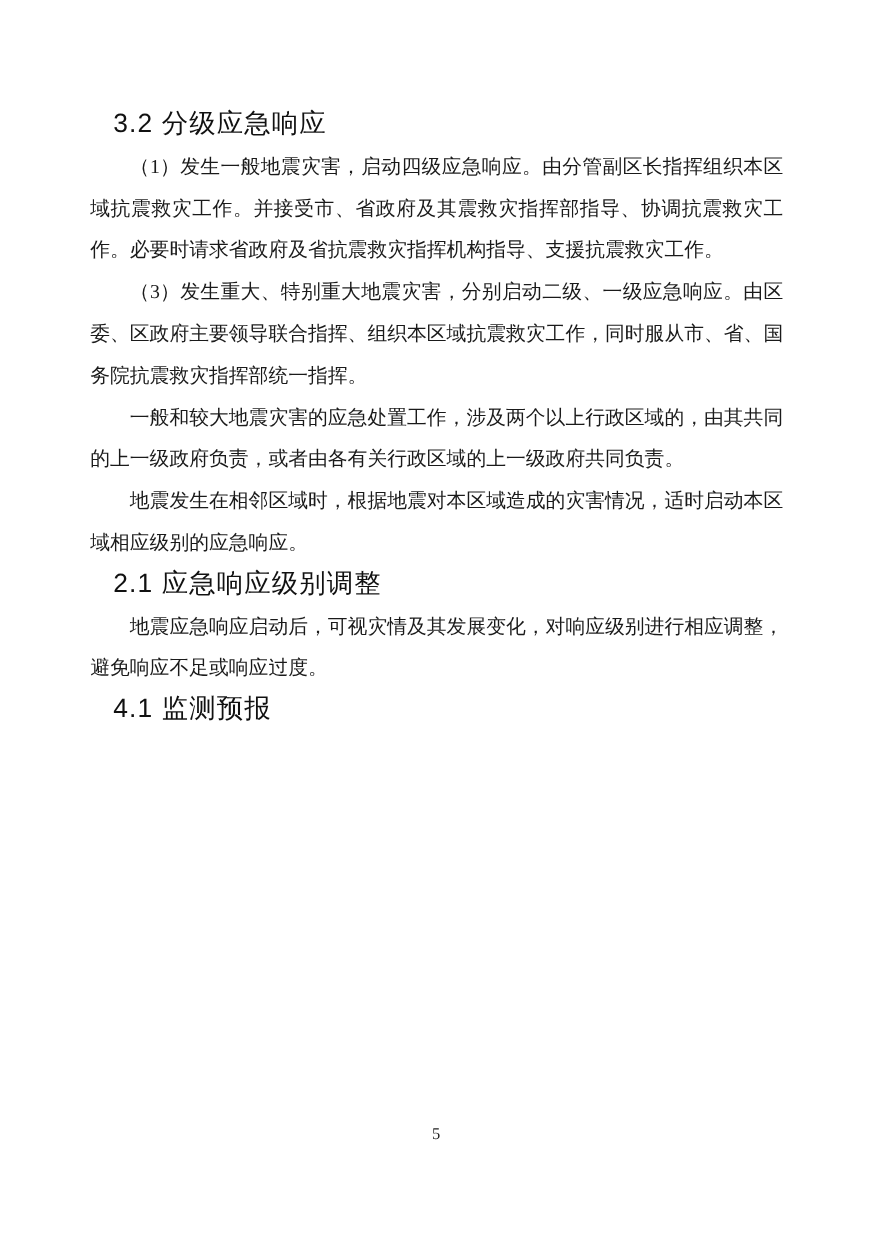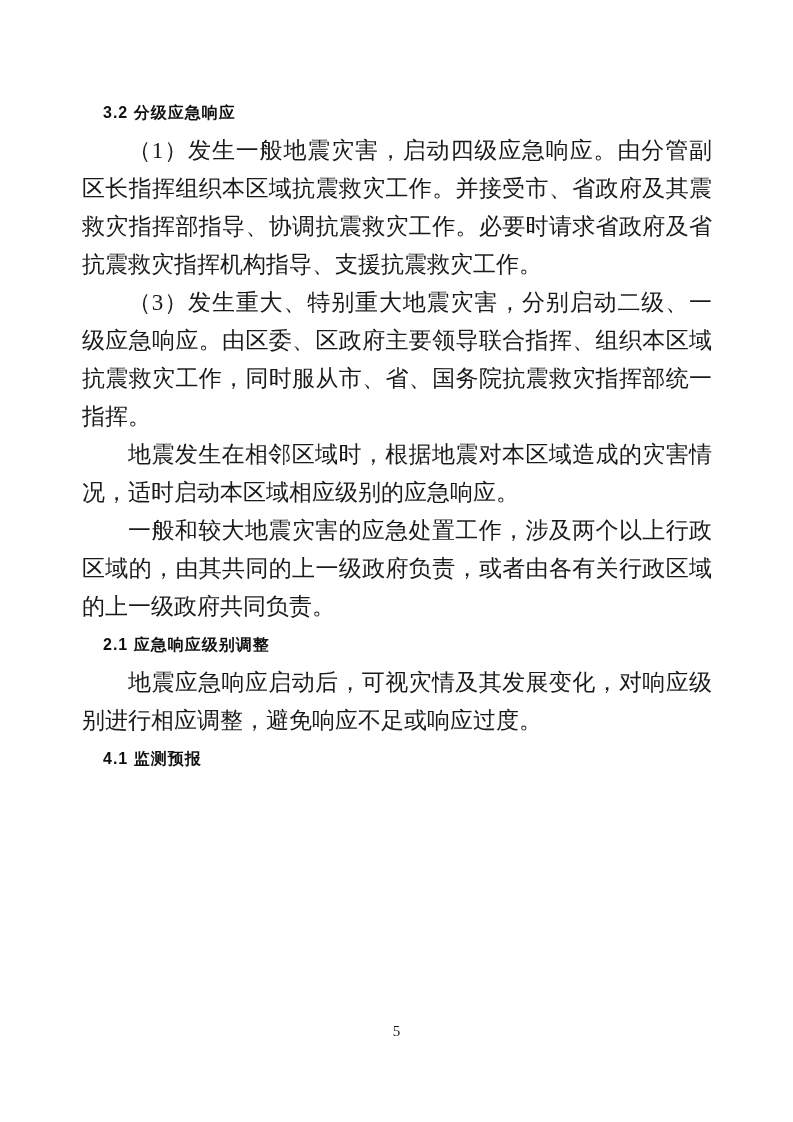--- a/index.html
+++ b/index.html
@@ -19,31 +19,31 @@
     color: #1a1a1a;
     font-family: "Liberation Serif", "DejaVu Serif", serif;
   }
   .content {
     position: absolute;
     left: 82px;
     top: 94px;
     width: 630px;
   }
   .para {
-    font-size: 23px;
+    font-size: 18px;
     line-height: 38px;
     text-align: justify;
     text-justify: inter-character;
     text-indent: 2em;
     color: #1a1a1a;
   }
   .heading {
     font-family: "Liberation Sans", "DejaVu Sans", sans-serif;
-    font-weight: 700;
-    font-size: 16px;
+    font-weight: 400;
+    font-size: 24px;
     line-height: 38px;
     padding-left: 21px;
     letter-spacing: 1px;
     color: #111111;
     white-space: nowrap;
   }
   .page-number {
     position: absolute;
     left: 0;
     right: 0;
@@ -56,20 +56,20 @@
   }
 </style>
 </head>
 <body>
 
 <div class="page">
   <div class="content" id="content">
       <div class="heading">3.2 分级应急响应</div>
       <div class="para">（1）发生一般地震灾害，启动四级应急响应。由分管副区长指挥组织本区域抗震救灾工作。并接受市、省政府及其震救灾指挥部指导、协调抗震救灾工作。必要时请求省政府及省抗震救灾指挥机构指导、支援抗震救灾工作。</div>
       <div class="para">（3）发生重大、特别重大地震灾害，分别启动二级、一级应急响应。由区委、区政府主要领导联合指挥、组织本区域抗震救灾工作，同时服从市、省、国务院抗震救灾指挥部统一指挥。</div>
+      <div class="para">一般和较大地震灾害的应急处置工作，涉及两个以上行政区域的，由其共同的上一级政府负责，或者由各有关行政区域的上一级政府共同负责。</div>
       <div class="para">地震发生在相邻区域时，根据地震对本区域造成的灾害情况，适时启动本区域相应级别的应急响应。</div>
-      <div class="para">一般和较大地震灾害的应急处置工作，涉及两个以上行政区域的，由其共同的上一级政府负责，或者由各有关行政区域的上一级政府共同负责。</div>
       <div class="heading">2.1 应急响应级别调整</div>
       <div class="para">地震应急响应启动后，可视灾情及其发展变化，对响应级别进行相应调整，避免响应不足或响应过度。</div>
       <div class="heading">4.1 监测预报</div>
     </div>
   <div class="page-number">5</div>
 </div>
 
 </body></html>

